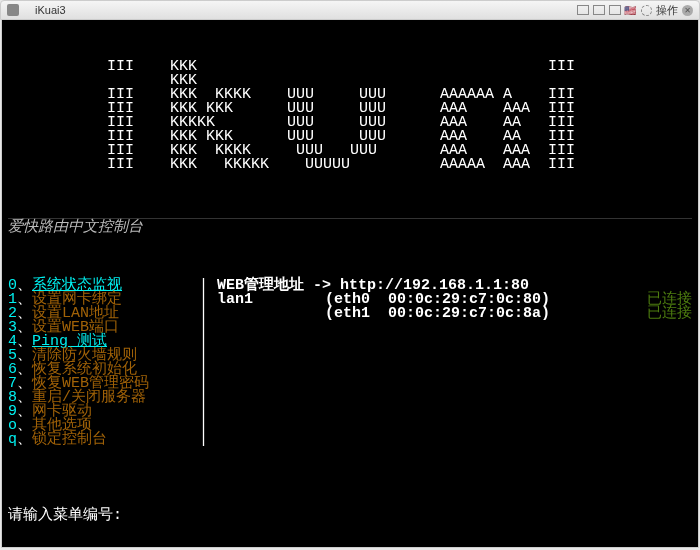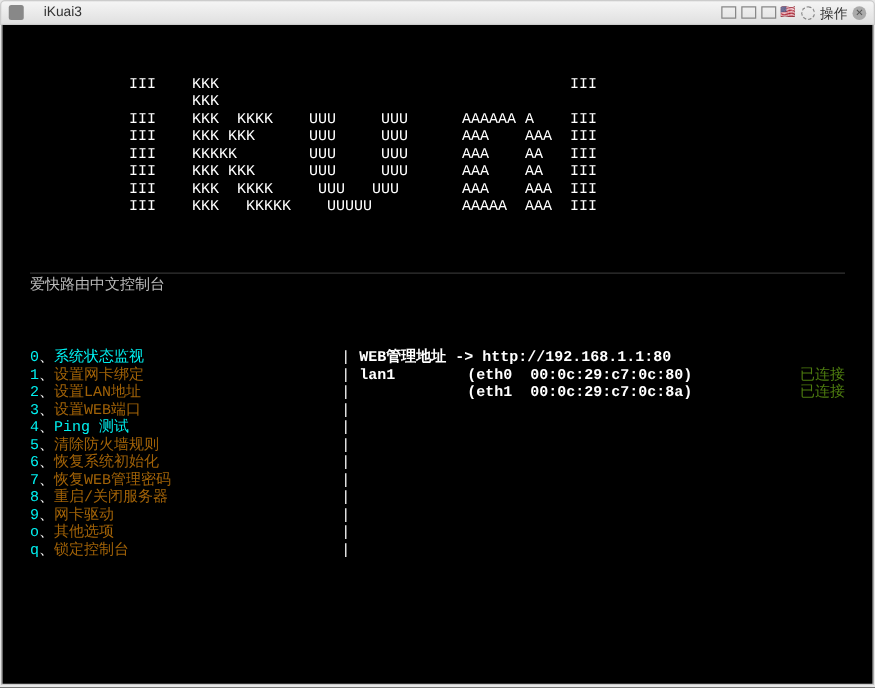--- a/index.html
+++ b/index.html
@@ -52,48 +52,49 @@
     }
     .flag-icon { font-size: 10px; }
 
     .console {
       width: 698px;
       height: 528px;
       margin: 0 1px;
       background: #000;
       color: #fff;
       font-family: "Courier New", monospace;
-      font-size: 12px;
+      font-size: 15px;
       line-height: 14px;
-      padding: 4px 22px;
+      padding: 4px 6px;
       white-space: pre;
       overflow: hidden;
       border: 1px solid #ccc;
       border-top: none;
     }
 
     .ascii { color: #fff; text-align: left; margin-top: 8px; }
     .hdr {
       display: flex;
       justify-content: space-between;
       color: #ccc;
       border-top: 1px solid #333;
       margin-top: 4px;
       padding-top: 2px;
+      font-style: italic;
     }
     .hdr-left { color: #bbb; }
     .hdr-right { color: #ccc; }
 
     .main { display: flex; margin-top: 2px; }
     .menu { width: 310px; white-space: pre; }
     .menu-row { display: flex; }
     .menu-key { color: #00f0f0; }
     .menu-sep { color: #fff; }
     .menu-label { color: #a16207; }
-    .menu-label.cy { color: #00f0f0; }
+    .menu-label.cy { color: #00f0f0; text-decoration: underline; }
 
     .divider { color: #fff; }
 
     .status { flex: 1; white-space: pre; }
     .status .w { color: #fff; font-weight: bold; }
     .status .gr { color: #4d7c0f; margin-left: 43px; }
 
     .prompt { color: #fff; margin-top: 20px; white-space: pre; }
   </style>
 </head>
@@ -127,13 +128,14 @@
 
   <div class="hdr">
     <span class="hdr-left">爱快路由中文控制台</span>
   </div>
 
   <div class="main">
     <div class="menu" id="menu"><div class="menu-row"><span class="menu-key">0</span><span class="menu-sep">、</span><span class="menu-label cy">系统状态监视</span></div><div class="menu-row"><span class="menu-key">1</span><span class="menu-sep">、</span><span class="menu-label">设置网卡绑定</span></div><div class="menu-row"><span class="menu-key">2</span><span class="menu-sep">、</span><span class="menu-label">设置LAN地址</span></div><div class="menu-row"><span class="menu-key">3</span><span class="menu-sep">、</span><span class="menu-label">设置WEB端口</span></div><div class="menu-row"><span class="menu-key">4</span><span class="menu-sep">、</span><span class="menu-label cy">Ping 测试</span></div><div class="menu-row"><span class="menu-key">5</span><span class="menu-sep">、</span><span class="menu-label">清除防火墙规则</span></div><div class="menu-row"><span class="menu-key">6</span><span class="menu-sep">、</span><span class="menu-label">恢复系统初始化</span></div><div class="menu-row"><span class="menu-key">7</span><span class="menu-sep">、</span><span class="menu-label">恢复WEB管理密码</span></div><div class="menu-row"><span class="menu-key">8</span><span class="menu-sep">、</span><span class="menu-label">重启/关闭服务器</span></div><div class="menu-row"><span class="menu-key">9</span><span class="menu-sep">、</span><span class="menu-label">网卡驱动</span></div><div class="menu-row"><span class="menu-key">o</span><span class="menu-sep">、</span><span class="menu-label">其他选项</span></div><div class="menu-row"><span class="menu-key">q</span><span class="menu-sep">、</span><span class="menu-label">锁定控制台</span></div></div>
     <div class="status" id="status"><div><span class="divider">| </span><span class="w">WEB管理地址 -&gt; </span><span class="w">http://192.168.1.1:80</span></div><div><span class="divider">| </span><span class="w">lan1        </span><span class="w">(eth0  00:0c:29:c7:0c:80)</span>      <span class="gr">已连接</span></div><div><span class="divider">| </span><span class="w">            </span><span class="w">(eth1  00:0c:29:c7:0c:8a)</span>      <span class="gr">已连接</span></div><div><span class="divider">|</span></div><div><span class="divider">|</span></div><div><span class="divider">|</span></div><div><span class="divider">|</span></div><div><span class="divider">|</span></div><div><span class="divider">|</span></div><div><span class="divider">|</span></div><div><span class="divider">|</span></div><div><span class="divider">|</span></div></div>
   </div>
 
+  <div class="prompt">请输入菜单编号:</div>
 </div>
 
 </body></html>

